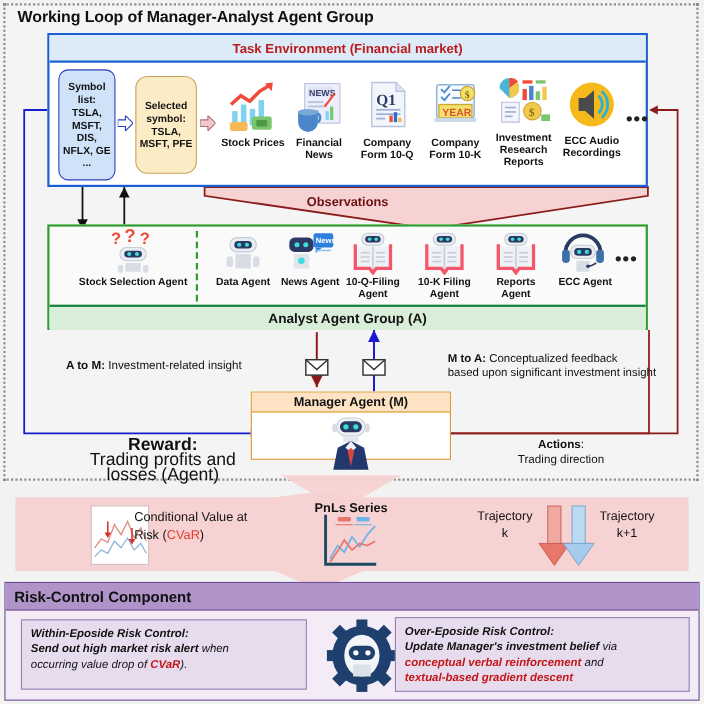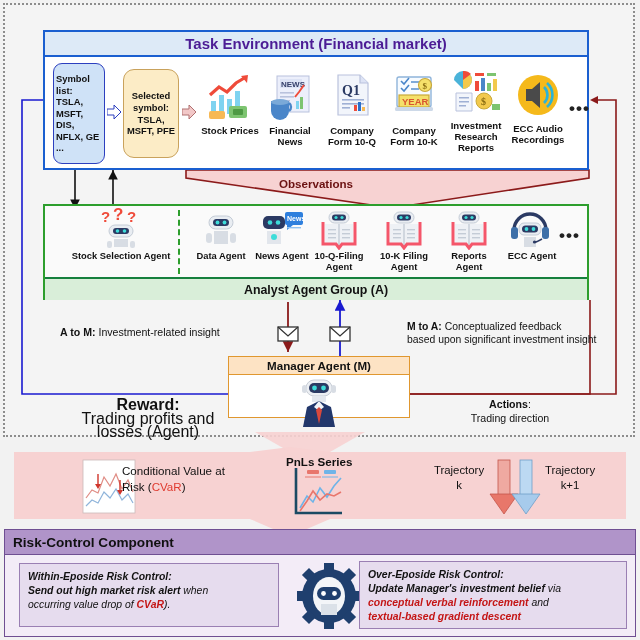--- a/index.html
+++ b/index.html
@@ -23,29 +23,29 @@
   }
 
   
   .env-box{
     position:absolute;left:43px;top:30px;width:546px;height:140px;
     border:2px solid #1a5fd0;box-sizing:border-box;background:#ffffff;
   }
   .env-header{
     height:23px;background:#ddeaf7;border-bottom:2px solid #1a5fd0;
     display:flex;align-items:center;justify-content:center;
-    font-size:15px;font-weight:bold;color:#4c1d95;
+    font-size:12px;font-weight:bold;color:#b91c1c;
   }
   .env-body{position:relative;height:113px;}
 
   .sym-box{
     position:absolute;left:8px;top:6px;width:52px;height:101px;
     border:1.6px solid #2c3fbf;border-radius:9px;background:#cfe2f7;
     box-sizing:border-box;display:flex;align-items:center;justify-content:center;
-    font-size:9.4px;font-weight:bold;color:#111;line-height:11.6px;
+    text-align:center;font-size:9.4px;font-weight:bold;color:#111;line-height:11.6px;
     padding:2px;
   }
   .sel-box{
     position:absolute;left:78px;top:12px;width:56px;height:89px;
     border:1.6px solid #c9a25c;border-radius:11px;background:#fcecc6;
     box-sizing:border-box;display:flex;align-items:center;justify-content:center;
     text-align:center;font-size:9.4px;font-weight:bold;color:#111;line-height:11.6px;
     padding:2px;
   }
   .fa-hollow{
@@ -148,20 +148,21 @@
   .card-left{left:14px;width:260px;height:64px;}
   .card-right{left:354px;width:268px;height:68px;top:6px;}
   .red{color:#c41616;font-weight:bold;}
 </style>
 </head>
 <body>
 
 <div class="page">
 
   <div class="loop-panel"></div>
+  <div class="loop-title">Working Loop of Manager-Analyst Agent Group</div>
 
   <svg width="640" height="640" style="position:absolute;left:0;top:0;pointer-events:none">
     <defs>
       <marker id="ar-black" markerWidth="8" markerHeight="8" refX="6" refY="3" orient="auto">
         <path d="M0,0 L6,3 L0,6 z" fill="#111"></path>
       </marker>
       <marker id="ar-blue" markerWidth="8" markerHeight="8" refX="6" refY="3" orient="auto">
         <path d="M0,0 L6,3 L0,6 z" fill="#1a1ad0"></path>
       </marker>
       <marker id="ar-dred" markerWidth="8" markerHeight="8" refX="6" refY="3" orient="auto">

